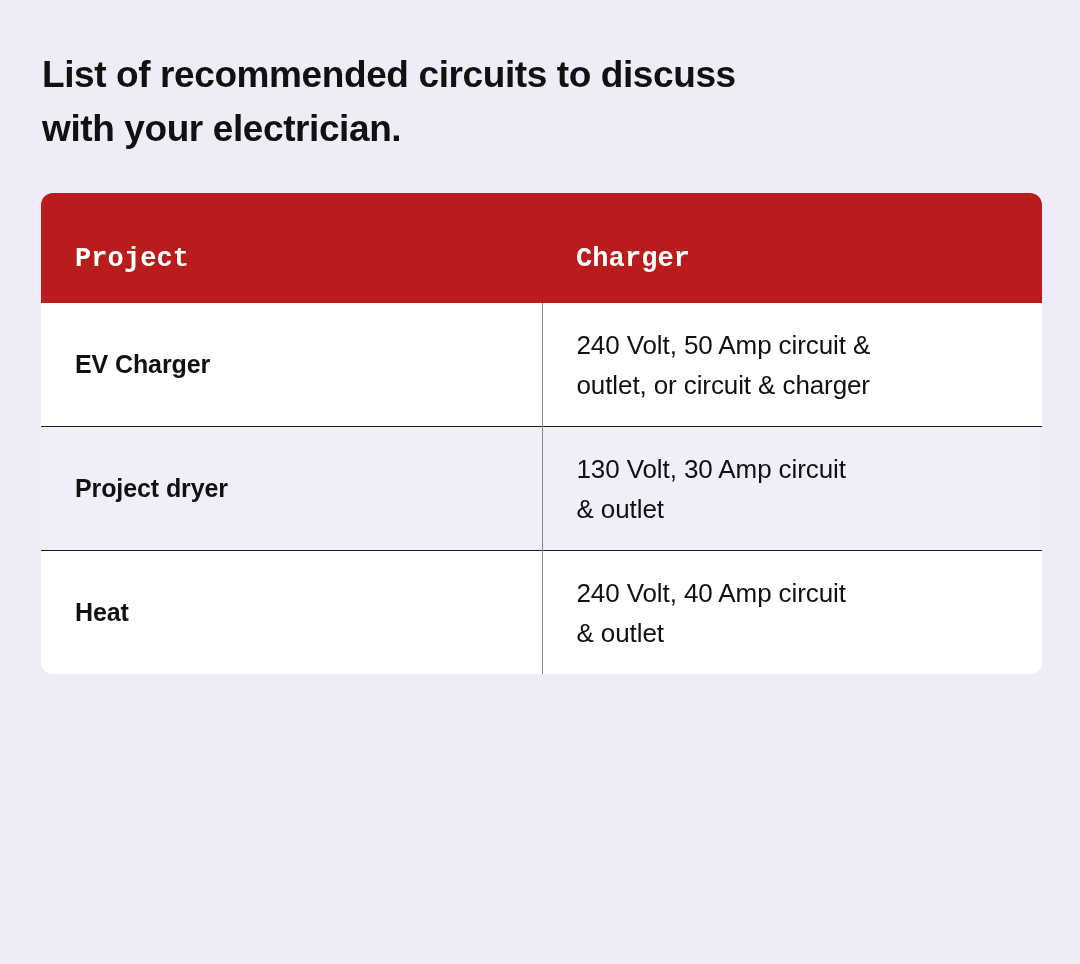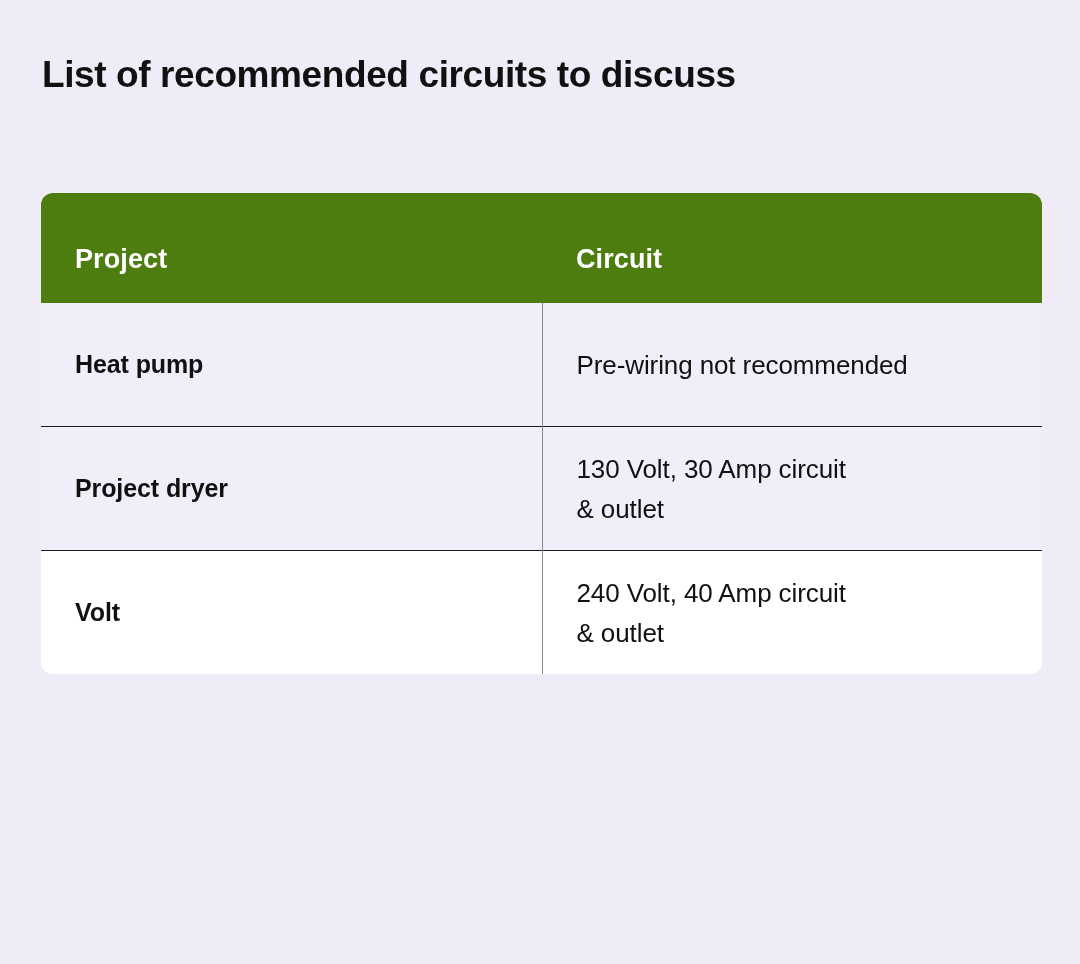--- a/index.html
+++ b/index.html
@@ -47,21 +47,22 @@
   }
   table.circuits-table {
     width: 100%;
     border-collapse: collapse;
     table-layout: fixed;
   }
   table.circuits-table col.col-project { width: 501px; }
   table.circuits-table col.col-circuit { width: 500px; }
 
   thead tr.header-row {
-    background: #4d7c0f;
+    background: #b91c1c;
+    font-family: Liberation Mono, monospace;
   }
   thead th {
     text-align: left;
     color: #ffffff;
     font-size: 27px;
     font-weight: bold;
     letter-spacing: 0.1px;
     padding: 0;
     height: 110px;
     vertical-align: middle;
@@ -112,68 +113,70 @@
     display: block;
   }
 </style>
 </head>
 <body>
 
 <div class="page">
 
   <h1 class="page-title">
     <span class="title-line">List of recommended circuits to discuss</span>
+    <span class="title-line">with your electrician.</span>
   </h1>
 
   <div class="table-wrap">
     <table class="circuits-table">
       <colgroup>
         <col class="col-project">
         <col class="col-circuit">
       </colgroup>
       <thead>
         <tr class="header-row">
           <th>
             <span class="th-inner">Project</span>
           </th>
           <th>
-            <span class="th-inner">Circuit</span>
+            <span class="th-inner">Charger</span>
           </th>
         </tr>
       </thead>
       <tbody>
 
-
-        <tr class="data-row striped">
+        <tr class="data-row">
           <td class="cell-project">
-            <span class="cell-inner">Heat pump</span>
+            <span class="cell-inner">EV Charger</span>
           </td>
           <td class="cell-circuit">
             <span class="cell-inner">
-              <span class="cell-line">Pre-wiring not recommended</span>
+              <span class="cell-line">240 Volt, 50 Amp circuit &amp;</span>
+              <span class="cell-line">outlet, or circuit &amp; charger</span>
             </span>
           </td>
         </tr>
+
 
 
         <tr class="data-row striped">
           <td class="cell-project">
             <span class="cell-inner">Project dryer</span>
           </td>
           <td class="cell-circuit">
             <span class="cell-inner">
               <span class="cell-line">130 Volt, 30 Amp circuit</span>
               <span class="cell-line">&amp; outlet</span>
             </span>
           </td>
         </tr>
 
         <tr class="data-row">
           <td class="cell-project">
-            <span class="cell-inner">Volt</span>
+            <span class="cell-inner">Heat</span>
           </td>
           <td class="cell-circuit">
             <span class="cell-inner">
               <span class="cell-line">240 Volt, 40 Amp circuit</span>
               <span class="cell-line">&amp; outlet</span>
             </span>
           </td>
         </tr>
 
       </tbody>

